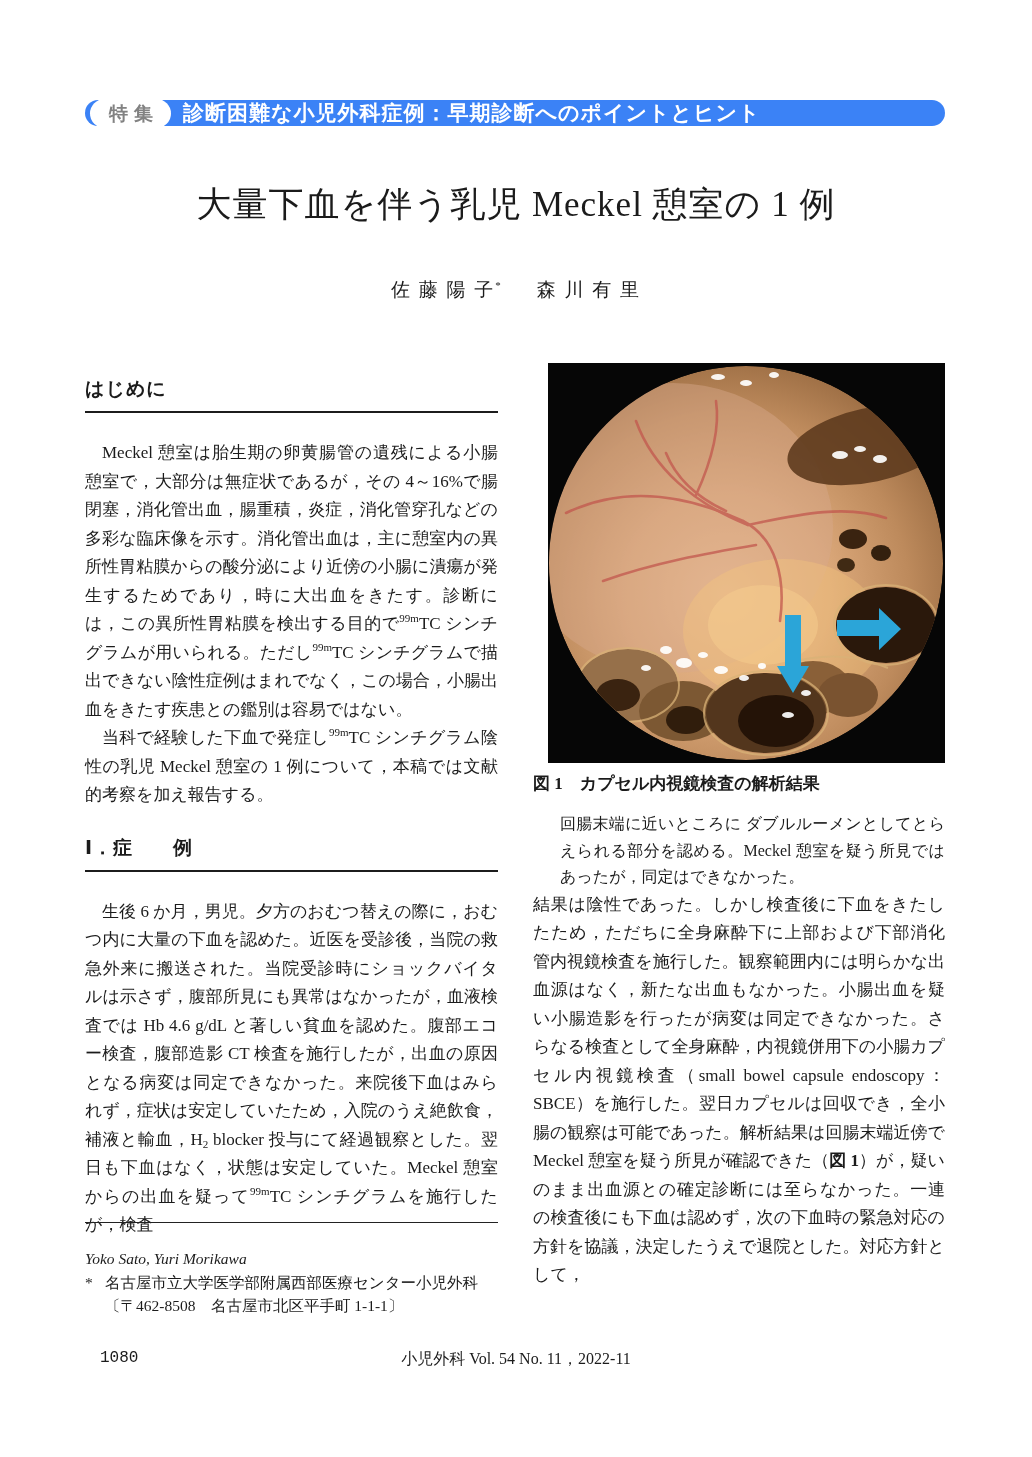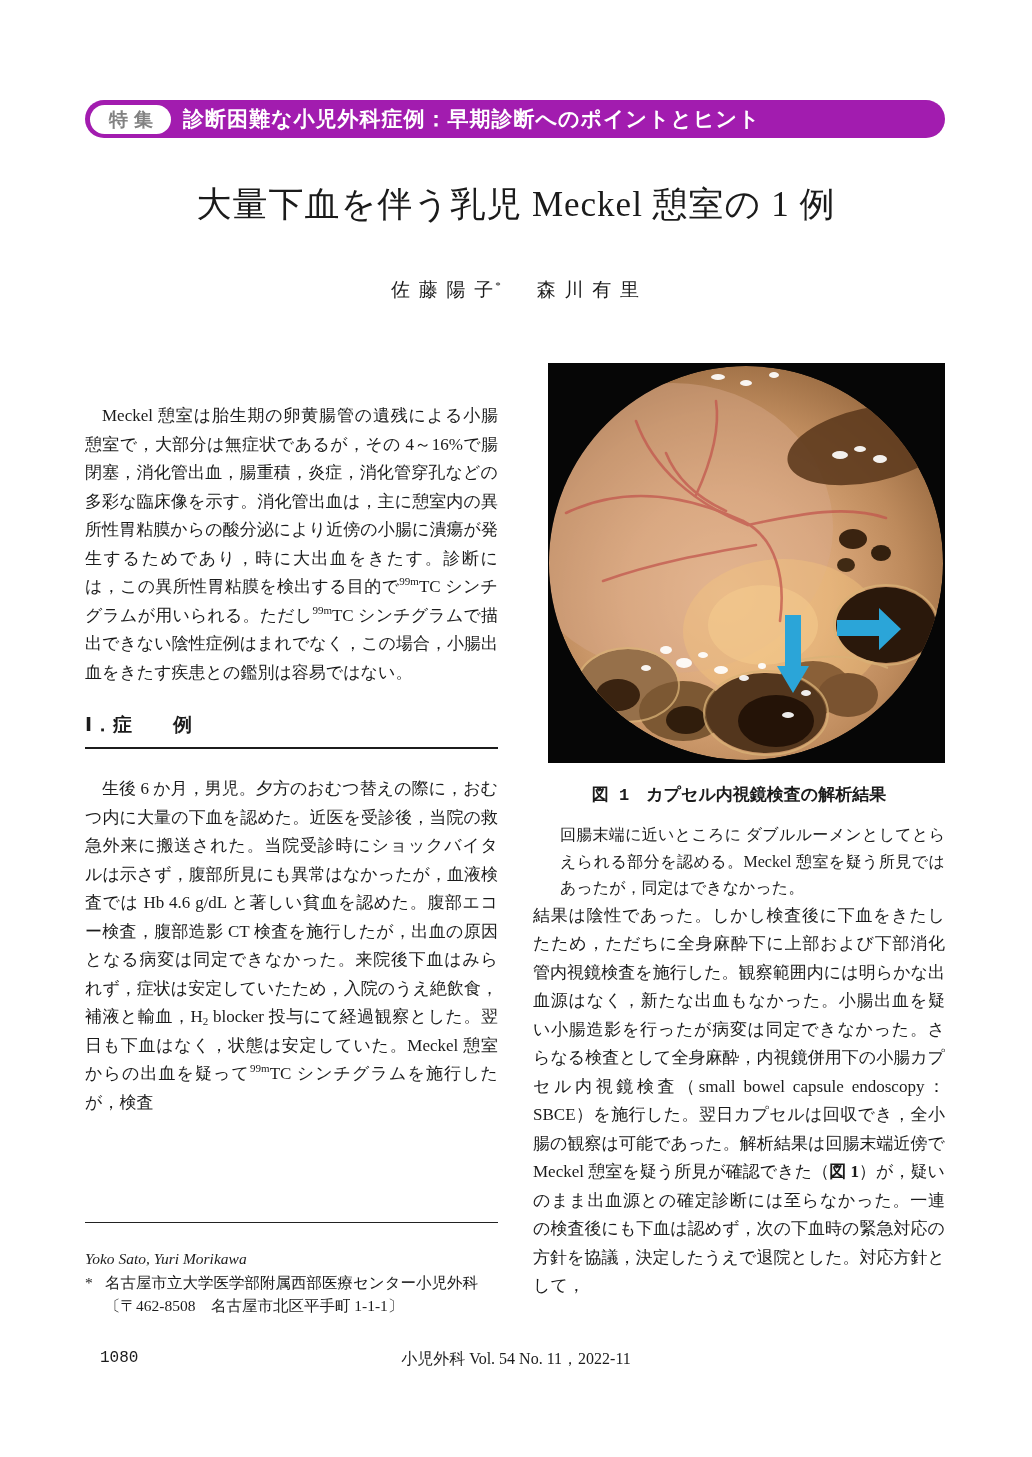--- a/index.html
+++ b/index.html
@@ -6,22 +6,22 @@
   .page{
     position:relative;
     width:1032px;height:1457px;
     background:#ffffff;
     font-family:"Liberation Serif","DejaVu Serif",serif;
     color:#1b1b1b;
     overflow:hidden;
   }
   
   .feature-band{
-    position:absolute;left:85px;top:100px;width:860px;height:38px;
-    background:#a21caf;border-radius:19px;
+    position:absolute;left:85px;top:100px;width:860px;height:26px;
+    background:#3b82f6;border-radius:19px;
     display:flex;align-items:center;box-sizing:border-box;
   }
   .feature-badge{
     background:#ffffff;color:#828282;
     font-family:"Liberation Sans","DejaVu Sans",sans-serif;
     font-weight:bold;font-size:19px;letter-spacing:6px;
     height:29px;line-height:29px;
     padding:0 12px 0 19px;border-radius:15px;margin-left:5px;
     white-space:nowrap;
   }
@@ -53,23 +53,22 @@
     padding-bottom:9px;border-bottom:2px solid #1c1c1c;
     letter-spacing:1px;
   }
   .heading-case{margin-top:25px;}
   p.body{font-size:17px;line-height:28.5px;text-align:justify;margin:0;}
   p.indent{text-indent:1em;}
   p.first{margin-top:26px;}
   
   .figure-box{width:397px;height:400px;margin-left:auto;background:#000;}
   .fig-caption-title{
-    text-align:center;
-    font-family:Liberation Mono, monospace;
-    font-weight:bold;font-size:17px;margin-top:20px;
+    font-family:Liberation Serif, serif;
+    font-weight:bold;font-size:17px;margin-top:9px;
   }
   .fig-caption-body{
     font-size:16px;line-height:26.5px;text-align:justify;
     margin:16px 0 0 27px;width:385px;box-sizing:border-box;
   }
   .cont-para{margin-top:16px;}
   
   .footnote{
     position:absolute;left:85px;top:1222px;width:413px;
     border-top:1.5px solid #222;padding-top:24px;
@@ -92,21 +91,23 @@
     <span class="band-title">診断困難な小児外科症例：早期診断へのポイントとヒント</span>
   </header>
 
   <h1 class="article-title">大量下血を伴う乳児 Meckel 憩室の 1 例</h1>
 
   <div class="authors-line">
     <span><span>佐 藤 陽 子</span><sup>*</sup></span><span class="author-gap"></span><span>森 川 有 里</span>
   </div>
 
   <section class="col-left">
+    <h2 class="section-heading">はじめに</h2>
     <p class="body indent first"><span>Meckel 憩室は胎生期の卵黄腸管の遺残による小腸憩室で，大部分は無症状であるが，その 4～16%で腸閉塞，消化管出血，腸重積，炎症，消化管穿孔などの多彩な臨床像を示す。消化管出血は，主に憩室内の異所性胃粘膜からの酸分泌により近傍の小腸に潰瘍が発生するためであり，時に大出血をきたす。診断には，この異所性胃粘膜を検出する目的で</span><sup>99m</sup><span>TC シンチグラムが用いられる。ただし</span><sup>99m</sup><span>TC シンチグラムで描出できない陰性症例はまれでなく，この場合，小腸出血をきたす疾患との鑑別は容易ではない。</span></p>
+    <p class="body indent"><span>当科で経験した下血で発症し</span><sup>99m</sup><span>TC シンチグラム陰性の乳児 Meckel 憩室の 1 例について，本稿では文献的考察を加え報告する。</span></p>
     <h2 class="section-heading heading-case">Ⅰ．症　　例</h2>
     <p class="body indent first"><span>生後 6 か月，男児。夕方のおむつ替えの際に，おむつ内に大量の下血を認めた。近医を受診後，当院の救急外来に搬送された。当院受診時にショックバイタルは示さず，腹部所見にも異常はなかったが，血液検査では Hb 4.6 g/dL と著しい貧血を認めた。腹部エコー検査，腹部造影 CT 検査を施行したが，出血の原因となる病変は同定できなかった。来院後下血はみられず，症状は安定していたため，入院のうえ絶飲食，補液と輸血，H</span><sub>2</sub><span> blocker 投与にて経過観察とした。翌日も下血はなく，状態は安定していた。Meckel 憩室からの出血を疑って</span><sup>99m</sup><span>TC シンチグラムを施行したが，検査</span></p>
   </section>
 
   <section class="col-right">
     <figure class="figure-box" style="margin:0 0 0 auto;">
       
       <svg width="397" height="400" viewBox="0 0 397 400">
         <defs>
           <radialGradient id="mucosa" cx="45%" cy="58%" r="75%">

